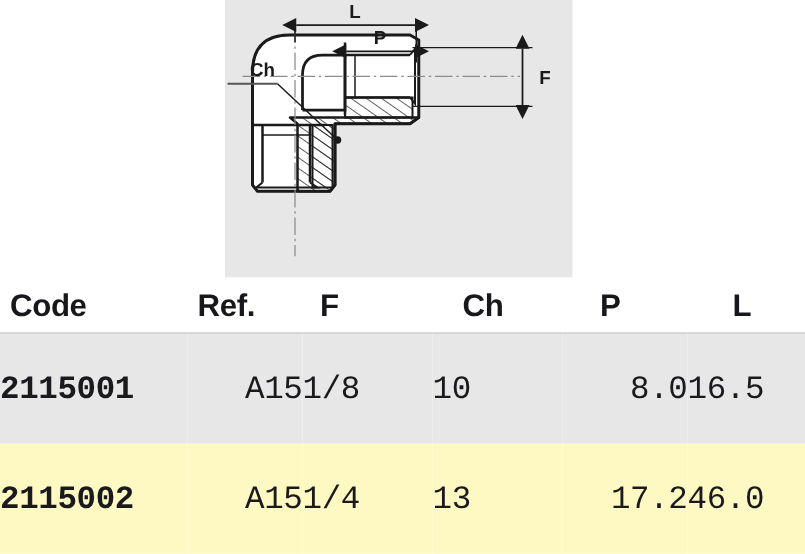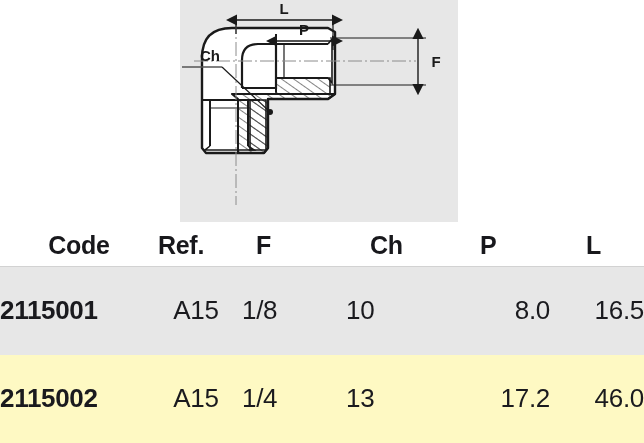--- a/index.html
+++ b/index.html
@@ -39,44 +39,45 @@
     height:44px;
     font-size:25px;
     font-weight:bold;
     color:#18181c;
     vertical-align:bottom;
     padding:0 0 6px 0;
     background:#ffffff;
     border-bottom:1px solid #d2d2d2;
     letter-spacing:-0.3px;
   }
-  #spec-table thead th.h-code{ text-align:center;  padding-left:8px; }
+  #spec-table thead th.h-code{ text-align:left;  padding-left:8px; }
   #spec-table thead th.h-ref { text-align:left;  padding-left:8px; }
   #spec-table thead th.h-f   { text-align:left;  padding-left:14px; }
   #spec-table thead th.h-ch  { text-align:left;  padding-left:24px; }
   #spec-table thead th.h-p   { text-align:left;  padding-left:30px; }
   #spec-table thead th.h-l   { text-align:left;  padding-left:36px; }
 
   #spec-table tbody tr{ height:44px; }
   #spec-table tbody tr.row-odd  td{ background:#e7e7e7; }
   #spec-table tbody tr.row-even td{ background:#fef9c3; }
 
   #spec-table tbody td{
     font-size:26px;
     color:#1a1a1e;
     padding:0;
     letter-spacing:-0.3px;
     white-space:nowrap;
+    font-family:Liberation Mono, monospace;
   }
   td.v-code{ font-weight:bold; text-align:left;  padding-left:8px;  }
-  td.v-ref { text-align:center;  padding-left:8px;  }
+  td.v-ref { text-align:right;  padding-left:8px;  }
   td.v-f   { text-align:left;  padding-left:14px;margin-top:36px; }
   td.v-ch  { text-align:left;  padding-left:24px; }
   td.v-p   { text-align:right; padding-right:34px;}
-  td.v-l   { text-align:right; padding-right:14px;}
+  td.v-l   { text-align:left; padding-right:14px;}
 </style>
 </head>
 <body>
 
 <div id="drawing-panel">
   <svg id="drawing-svg" viewBox="0 0 278 222">
     <defs>
       <pattern id="hatch" width="7" height="7" patternTransform="rotate(-55)" patternUnits="userSpaceOnUse">
         <line x1="0" y1="0" x2="0" y2="7" stroke="#1a1a1a" stroke-width="1.1"></line>
       </pattern>

